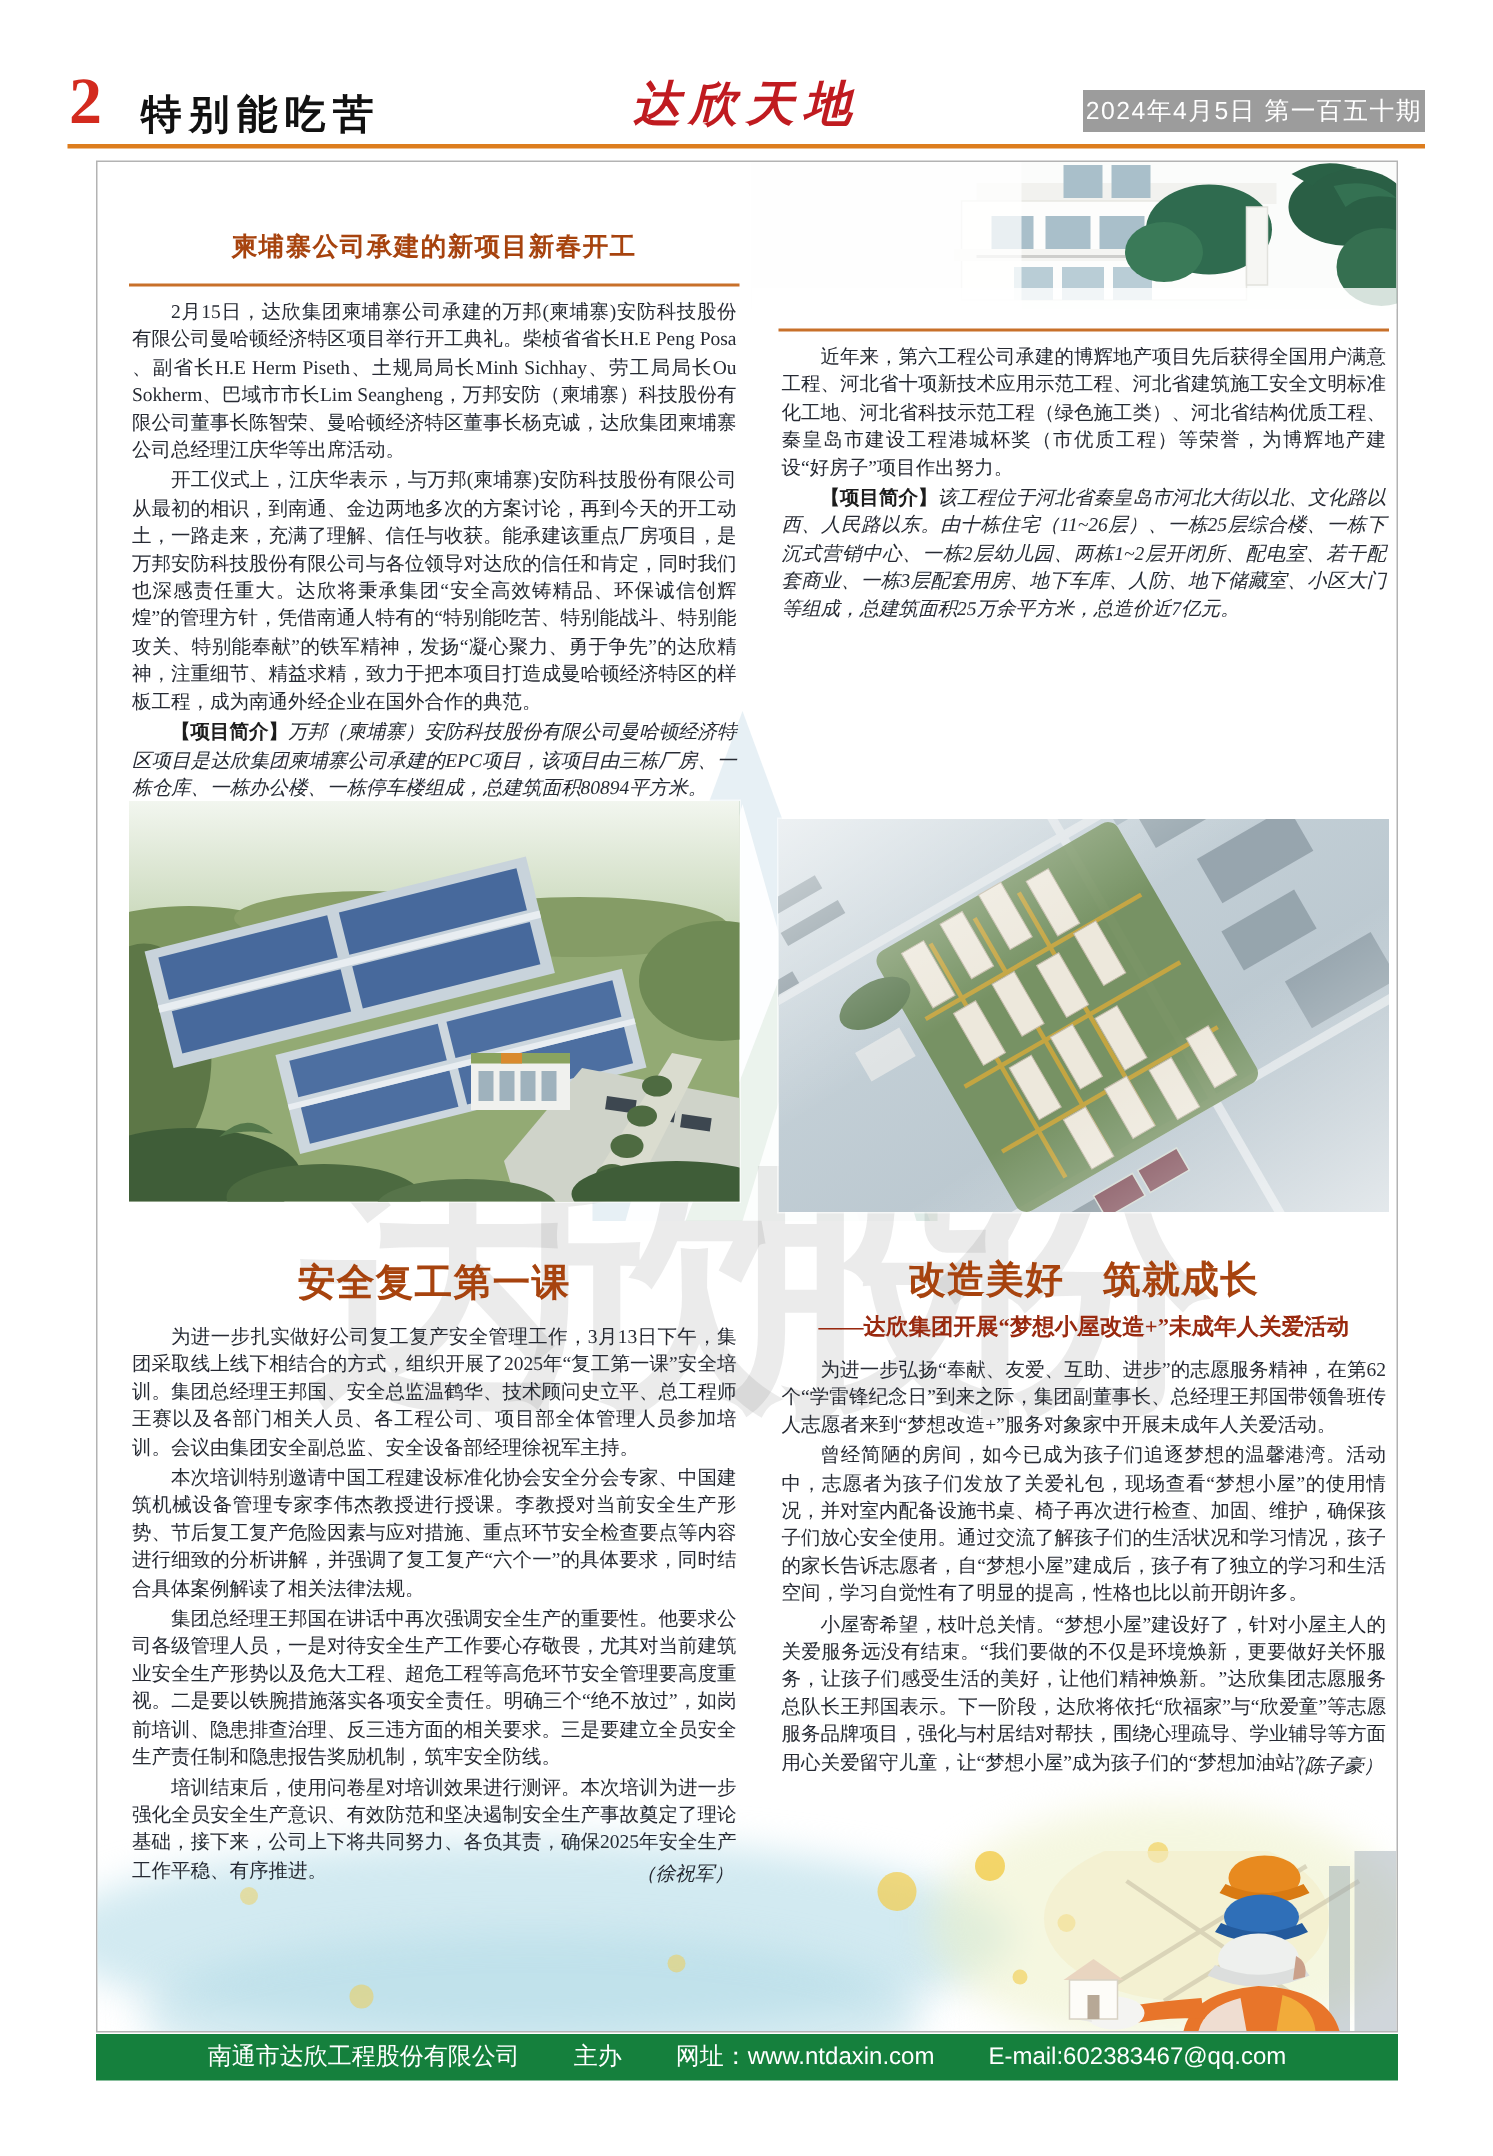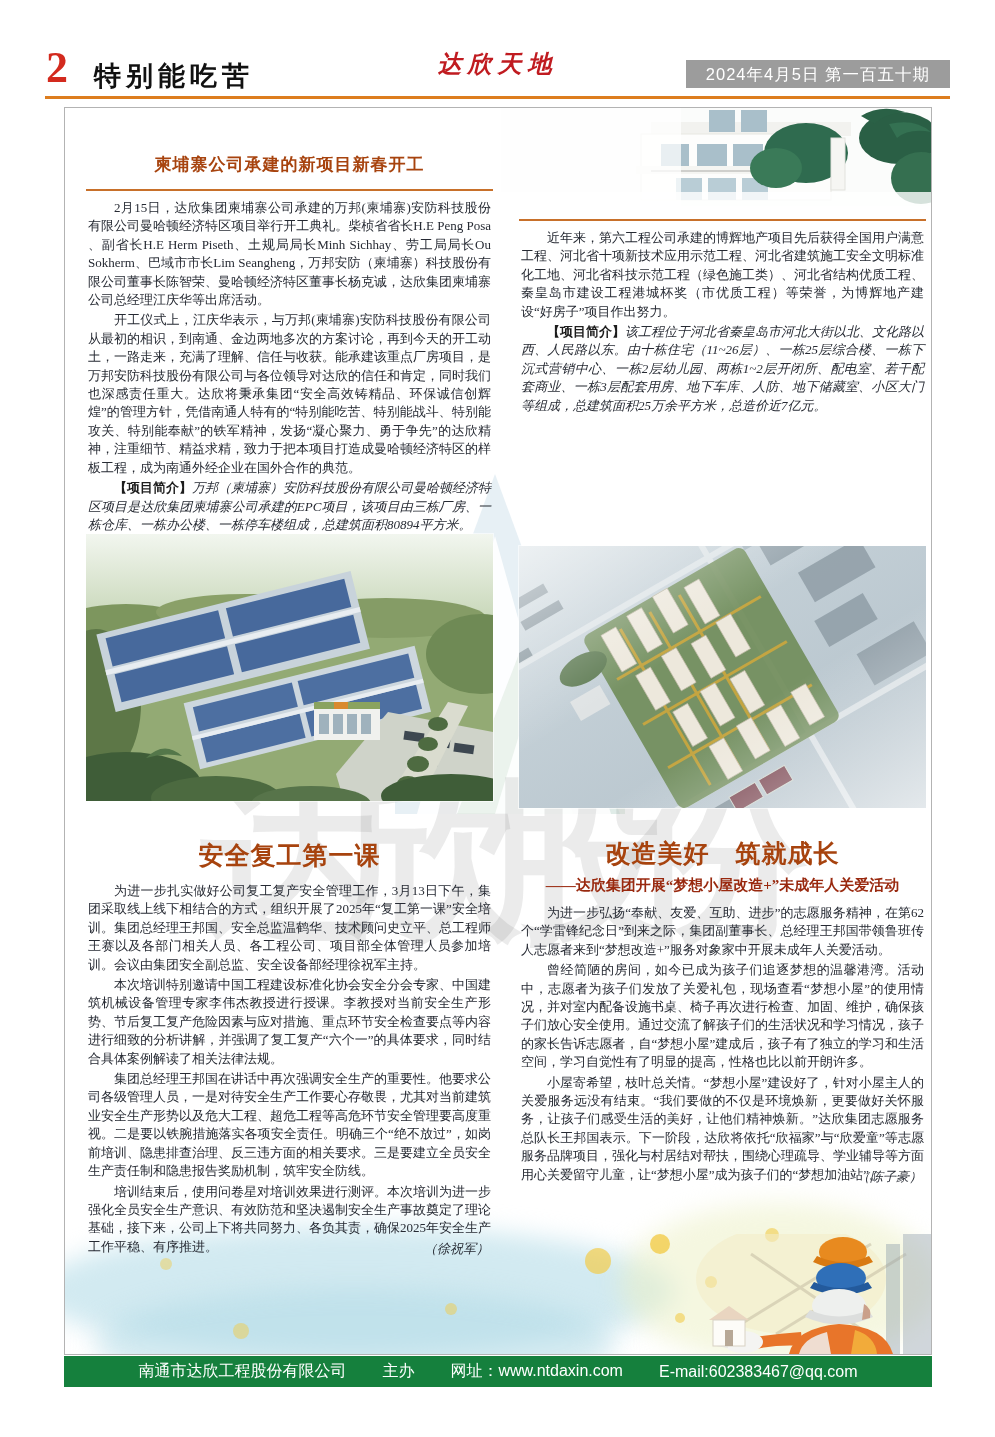--- a/index.html
+++ b/index.html
@@ -4,25 +4,25 @@
 <style>
   html,body{margin:0;padding:0;background:#fff;}
   .page{position:relative;width:995px;height:1437px;background:#fff;overflow:hidden;
         font-family:"Liberation Serif",serif;}
 
   
   .pagenum{position:absolute;left:46px;top:46px;font-size:44px;font-weight:bold;
            color:#d32a1e;line-height:44px;font-family:"Liberation Serif",serif;}
   .section-title{position:absolute;left:94px;top:58px;font-size:27px;font-weight:bold;
            color:#111;letter-spacing:5px;font-family:"Liberation Sans",sans-serif;}
-  .masthead{position:absolute;left:0;right:0;top:48px;text-align:center;font-size:24px;
+  .masthead{position:absolute;left:0;right:0;top:48px;text-align:center;font-size:32px;
            font-weight:bold;font-style:italic;color:#c01b20;letter-spacing:6px;
            font-family:"DejaVu Serif",serif;}
   .issue-box{position:absolute;right:45px;top:60px;height:28px;line-height:28px;
-           background:#9c9c9c;color:#fff;padding:0 20px;font-size:16.5px;
+           background:#9c9c9c;color:#fff;padding:0 2px;font-size:16.5px;
            font-family:"Liberation Sans",sans-serif;letter-spacing:1px;}
   .header-rule{position:absolute;left:45px;right:45px;top:96px;height:3px;background:#dd7d1e;}
 
   
   .frame{position:absolute;left:64px;top:107px;width:866px;height:1246px;
          border:1px solid #b3b3b3;background:#fff;overflow:hidden;}
 
   .villa{position:absolute;right:0;top:0;width:430px;height:98px;z-index:2;}
   .mlogo{position:absolute;left:330px;top:366px;width:230px;height:340px;z-index:1;}
   .watermark{position:absolute;left:135px;top:662px;font-size:180px;line-height:1;

